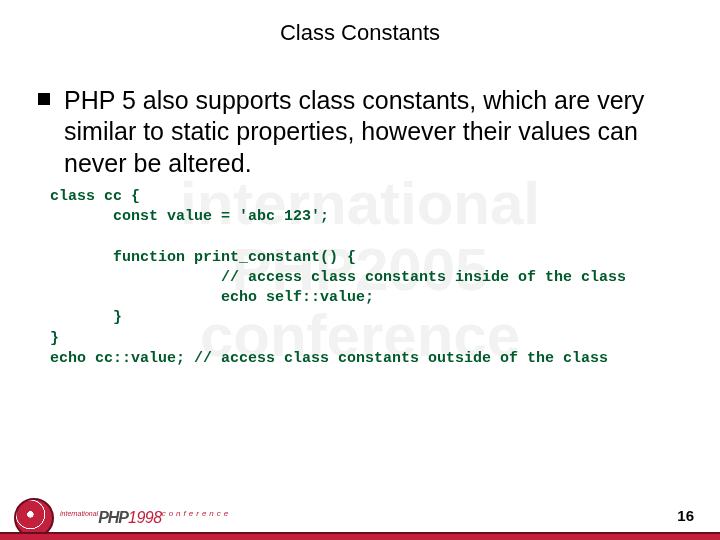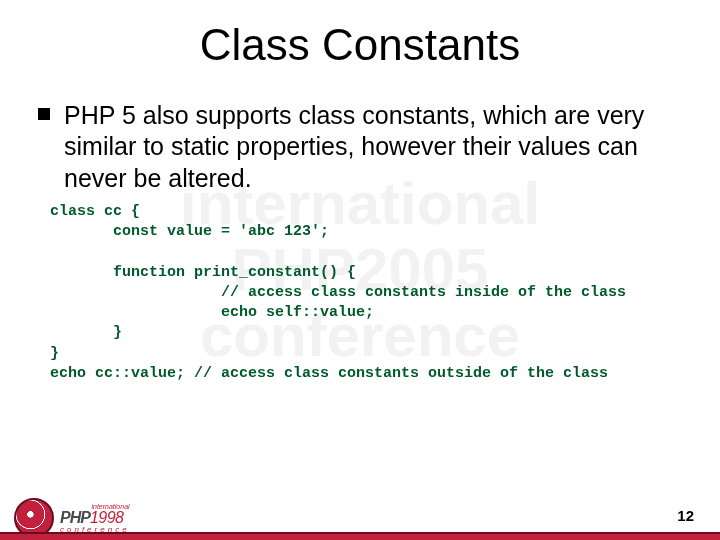--- a/index.html
+++ b/index.html
@@ -23,24 +23,24 @@
     line-height: 1.1;
     white-space: nowrap;
     pointer-events: none;
   }
   .slide-content {
     position: relative;
     z-index: 2;
     padding: 20px 38px 0 38px;
   }
   .title {
-    font-size: 44px;
+    font-size: 22px;
     font-weight: normal;
     text-align: center;
-    margin-bottom: 30px;
+    margin-bottom: 39px;
     color: #000;
   }
   .bullet-block {
     display: flex;
     align-items: flex-start;
     margin-bottom: 8px;
   }
   .bullet-marker {
     width: 12px;
     height: 12px;
@@ -89,21 +89,21 @@
   .logo-swirl {
     width: 40px;
     height: 40px;
     border-radius: 50%;
     background: radial-gradient(circle at 40% 40%, #fff 0%, #fff 10%, #c2203d 11%, #c2203d 45%, #fff 46%, #fff 48%, #c2203d 49%, #c2203d 70%, #8e1830 100%);
     border: 2px solid #6a0c1e;
     margin-right: 6px;
   }
   .logo-text-wrap {
     display: flex;
-    flex-direction: column;
+    flex-direction: row;
     line-height: 1;
   }
   .logo-line1 {
     font-size: 7px;
     color: #c2203d;
     font-style: italic;
     text-align: right;
   }
   .logo-line2 {
     display: flex;
@@ -170,15 +170,15 @@
     <div class="logo-swirl"></div>
     <div class="logo-text-wrap">
       <div class="logo-line1">international</div>
       <div class="logo-line2">
         <span class="logo-php">PHP</span>
           <span class="logo-year">1998</span>
       </div>
       <div class="logo-line3">conference</div>
     </div>
   </div>
-  <div class="page-number">12</div>
+  <div class="page-number">16</div>
   <div class="footer-bar"></div>
 </div>
 
 </body></html>

